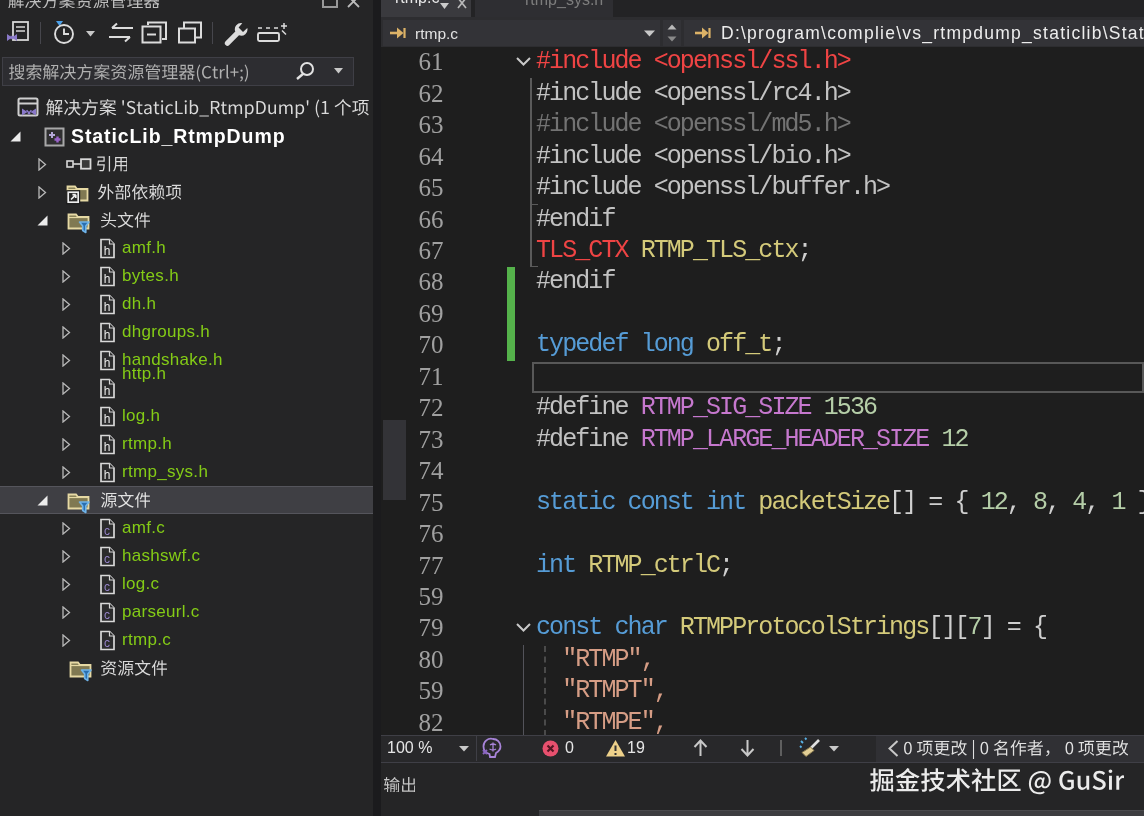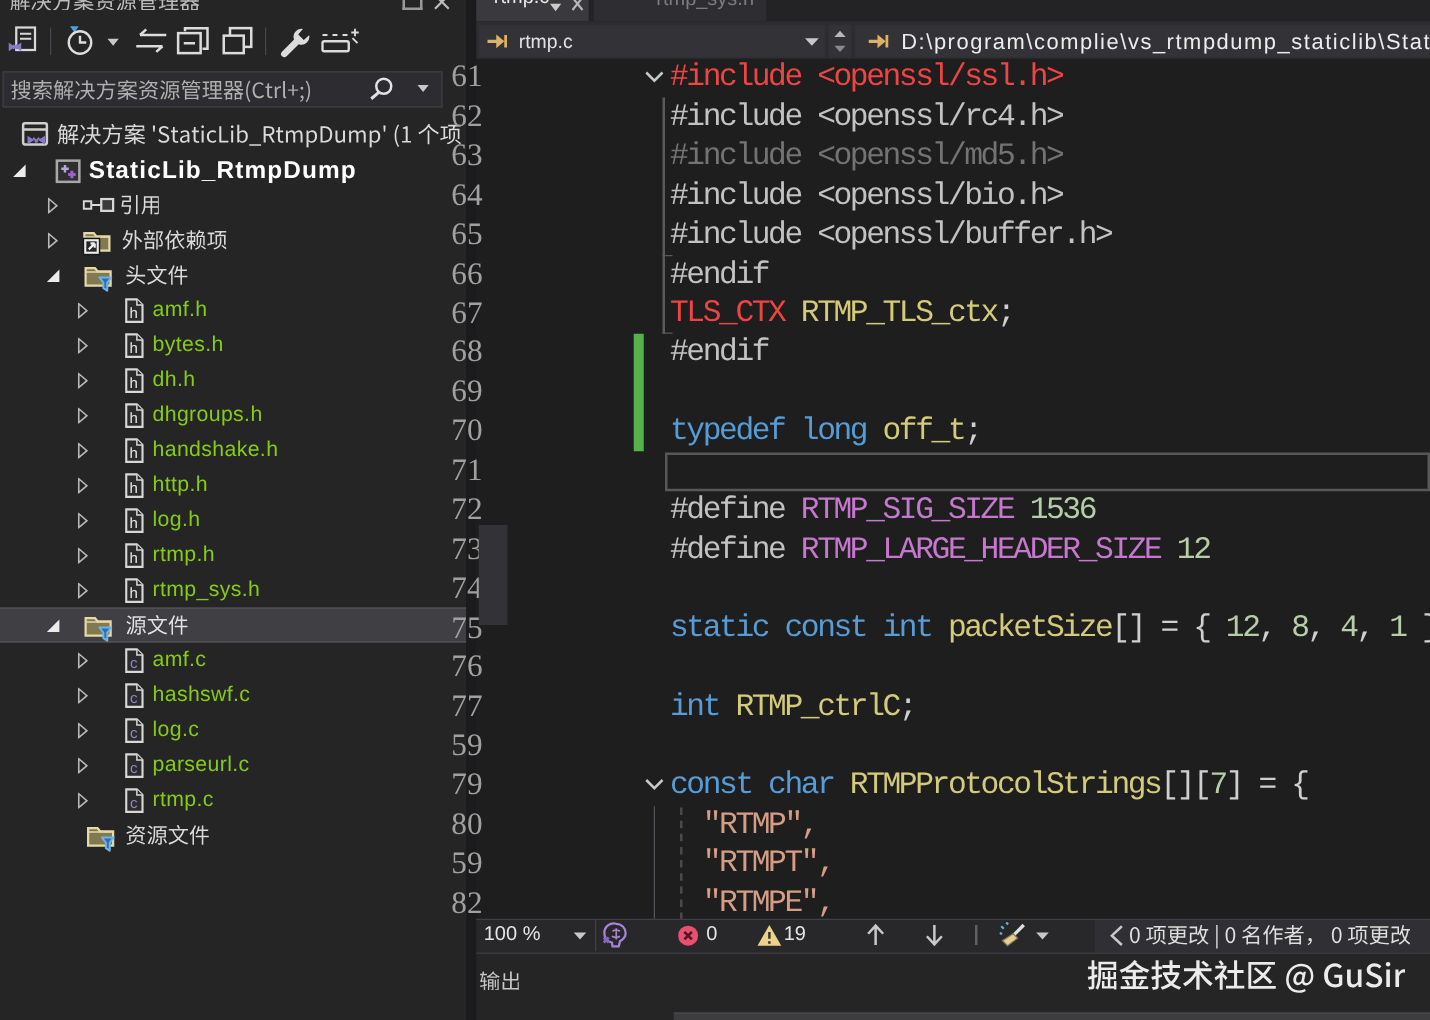--- a/index.html
+++ b/index.html
@@ -1,21 +1,21 @@
 <!DOCTYPE html>
 <html><head><meta charset="utf-8"><style>
 *{margin:0;padding:0}
 html,body{width:1144px;height:816px;overflow:hidden;background:#1e1e1e}
 body{font-family:"Liberation Sans",sans-serif;position:relative}
 .abs{position:absolute}
 .treelat{font-size:17px;letter-spacing:0.3px;color:#84cc16;height:28px;line-height:28px}
 #panel{position:absolute;left:0;top:0;width:373px;height:816px;background:#252526}
 #sep{position:absolute;left:373px;top:0;width:8px;height:816px;background:#1b1b1d}
 #editor{position:absolute;left:381px;top:47px;width:763px;height:688px;background:#1e1e1e}
-.ln{position:absolute;width:88px;left:361px;text-align:left;font-family:"Liberation Serif",serif;font-size:25px;line-height:31.45px;color:#a0a0a0}
+.ln{position:absolute;width:88px;left:387px;text-align:center;font-family:"Liberation Serif",serif;font-size:25px;line-height:31.45px;color:#a0a0a0}
 
 .cl{position:absolute;left:536px;font-family:"Liberation Mono",monospace;font-size:25px;line-height:31.45px;white-space:pre;letter-spacing:0}
 .cl b{display:inline-block;width:13.09px;text-align:center;font-weight:normal;overflow:visible}
 </style></head><body>
 <div id="panel"></div>
 <svg style="position:absolute;left:7.5px;top:-7.4px" width="151.99" height="15.79" viewBox="31.5 -846.4 8940.3 928.9">
     <path transform="scale(1,-1)" d="M139 586H428V528H139ZM138 406H427V349H138ZM137 217H426V158H137ZM583 367H934V301H583ZM191 751H370V691H191ZM510 789H888V726H510ZM511 180H960V113H511ZM714 462H785V-79H714ZM262 558H317V-27H262ZM865 789H932Q932 789 932 779Q932 769 931 761Q928 678 923 626Q918 574 911 546Q904 518 893 506Q883 494 871 488Q858 483 839 481Q824 479 795 480Q766 480 735 482Q734 496 729 514Q725 532 717 544Q747 542 772 541Q797 540 807 540Q818 540 825 542Q832 543 836 549Q843 557 848 581Q853 605 857 653Q861 701 865 779ZM585 460 649 448Q634 378 609 314Q583 250 552 204Q545 209 535 215Q524 221 513 227Q502 232 494 235Q526 278 549 337Q572 397 585 460ZM189 841 257 826Q239 759 213 695Q187 631 155 576Q124 520 88 478Q82 484 72 492Q62 500 51 509Q40 517 32 522Q85 579 126 664Q166 748 189 841ZM109 586H173V320Q173 274 170 221Q167 168 158 114Q150 60 133 10Q117 -41 90 -83Q84 -77 74 -70Q63 -64 53 -57Q42 -51 34 -48Q68 6 84 69Q100 133 104 199Q109 264 109 320ZM407 586H470V5Q470 -18 465 -34Q459 -50 443 -58Q427 -67 403 -69Q379 -71 341 -71Q339 -57 334 -39Q328 -20 321 -7Q347 -8 367 -8Q387 -8 393 -7Q407 -7 407 6ZM653 769H722Q714 701 695 640Q675 580 636 533Q598 485 530 454Q524 466 511 481Q499 496 488 505Q547 531 581 572Q614 612 630 663Q646 713 653 769ZM357 751H372L383 754L429 725Q418 694 403 661Q388 627 371 596Q355 565 339 542Q330 549 315 558Q300 567 288 572Q302 594 315 623Q328 653 339 683Q351 714 357 738ZM1051 764 1109 800Q1139 771 1169 735Q1200 699 1226 664Q1253 629 1269 602L1205 559Q1191 587 1165 623Q1139 659 1110 696Q1080 733 1051 764ZM1038 11Q1063 51 1093 107Q1123 162 1154 223Q1185 284 1212 343L1268 297Q1244 242 1216 184Q1188 126 1159 70Q1130 14 1103 -34ZM1358 682H1861V345H1789V610H1358ZM1306 379H1962V307H1306ZM1663 356Q1696 223 1771 126Q1846 29 1968 -13Q1960 -20 1950 -32Q1941 -44 1932 -56Q1923 -68 1917 -78Q1832 -43 1769 16Q1705 76 1663 158Q1620 240 1595 342ZM1558 838H1637V506Q1637 447 1631 384Q1625 320 1607 257Q1589 194 1552 133Q1516 73 1455 18Q1394 -37 1303 -82Q1298 -74 1288 -62Q1279 -51 1269 -40Q1258 -30 1249 -22Q1339 18 1396 67Q1454 116 1487 171Q1520 226 1536 283Q1551 340 1555 397Q1558 453 1558 506ZM2068 667H2936V594H2068ZM2381 434H2781V361H2381ZM2760 434H2838Q2838 434 2838 427Q2837 420 2837 412Q2837 404 2835 398Q2826 256 2815 168Q2804 80 2790 33Q2776 -14 2756 -34Q2739 -53 2718 -60Q2698 -67 2669 -69Q2643 -71 2597 -70Q2551 -69 2501 -66Q2500 -49 2492 -28Q2485 -8 2474 7Q2528 3 2575 1Q2623 0 2643 0Q2660 0 2671 2Q2682 5 2691 12Q2706 26 2719 71Q2731 116 2741 201Q2752 287 2760 421ZM2342 624H2425Q2421 545 2413 464Q2405 383 2386 305Q2368 227 2333 155Q2299 84 2242 23Q2186 -38 2101 -82Q2093 -68 2077 -51Q2061 -34 2046 -23Q2127 17 2179 73Q2232 129 2264 195Q2295 260 2311 332Q2326 405 2333 479Q2339 553 2342 624ZM2440 818 2512 846Q2533 811 2554 769Q2575 728 2585 698L2509 665Q2500 695 2480 739Q2460 782 2440 818ZM3460 313H3535V-79H3460ZM3080 765H3925V621H3852V701H3151V621H3080ZM3064 596H3940V535H3064ZM3052 230H3949V166H3052ZM3433 197 3488 171Q3444 119 3377 72Q3311 25 3234 -10Q3157 -46 3081 -66Q3076 -57 3068 -46Q3059 -35 3051 -24Q3042 -13 3034 -5Q3110 11 3186 42Q3262 72 3327 113Q3392 153 3433 197ZM3565 198Q3608 153 3674 113Q3741 73 3818 42Q3896 12 3972 -5Q3965 -12 3955 -24Q3946 -35 3938 -47Q3929 -58 3924 -68Q3848 -47 3770 -11Q3692 25 3624 72Q3556 119 3510 173ZM3687 573 3756 552Q3720 484 3661 436Q3601 388 3518 356Q3435 325 3328 307Q3220 288 3089 278Q3085 293 3077 310Q3069 327 3061 339Q3229 348 3354 373Q3478 397 3562 446Q3645 495 3687 573ZM3190 427 3243 475Q3338 461 3433 444Q3527 426 3615 407Q3704 387 3781 367Q3857 346 3917 327L3854 274Q3780 302 3676 329Q3572 357 3448 382Q3324 407 3190 427ZM3431 823 3494 846Q3510 824 3527 796Q3544 768 3554 749L3488 722Q3480 743 3463 772Q3446 800 3431 823ZM3190 427Q3228 462 3271 506Q3313 550 3353 598Q3392 646 3420 689L3487 667Q3458 625 3418 580Q3379 535 3339 495Q3299 456 3265 427ZM4085 752 4123 804Q4159 792 4199 774Q4239 757 4275 738Q4311 719 4334 701L4294 643Q4272 660 4237 681Q4201 701 4161 720Q4122 738 4085 752ZM4049 495Q4104 511 4181 535Q4258 559 4339 585L4351 519Q4278 495 4205 471Q4131 447 4071 426ZM4484 836 4556 826Q4531 761 4488 695Q4445 629 4378 574Q4372 583 4362 591Q4353 600 4343 608Q4333 616 4325 621Q4386 667 4425 725Q4465 784 4484 836ZM4485 747H4864V689H4444ZM4847 747H4860L4872 751L4927 736Q4908 695 4886 653Q4865 610 4846 581L4781 600Q4797 626 4815 664Q4834 702 4847 737ZM4182 372H4830V100H4752V302H4256V93H4182ZM4473 273H4547Q4534 198 4507 140Q4480 81 4429 38Q4377 -5 4293 -34Q4210 -64 4083 -82Q4081 -73 4075 -61Q4069 -50 4063 -39Q4056 -28 4050 -20Q4169 -6 4247 19Q4324 43 4370 79Q4415 115 4439 163Q4462 210 4473 273ZM4516 75 4557 130Q4604 116 4656 98Q4708 80 4760 60Q4812 41 4857 22Q4903 2 4935 -14L4891 -76Q4859 -60 4815 -40Q4770 -20 4719 1Q4668 21 4615 40Q4563 60 4516 75ZM4610 717H4685Q4673 663 4651 614Q4628 565 4592 523Q4556 481 4501 447Q4445 414 4366 390Q4360 402 4349 419Q4337 435 4326 444Q4399 464 4449 493Q4499 521 4531 557Q4563 592 4581 633Q4600 674 4610 717ZM4653 649Q4680 603 4724 564Q4769 526 4826 498Q4884 470 4949 456Q4938 446 4925 429Q4912 411 4904 397Q4837 416 4778 451Q4718 485 4672 531Q4626 578 4597 634ZM5363 791H5951V723H5363ZM5338 791H5411V517Q5411 451 5407 374Q5402 297 5388 218Q5374 138 5347 62Q5321 -13 5276 -76Q5270 -70 5258 -62Q5247 -54 5235 -47Q5223 -40 5214 -36Q5256 24 5281 94Q5306 165 5318 239Q5331 312 5334 384Q5338 455 5338 517ZM5537 407V319H5843V407ZM5537 549V463H5843V549ZM5469 607H5913V261H5469ZM5505 205 5572 186Q5556 150 5534 112Q5513 74 5490 40Q5467 6 5445 -20Q5439 -14 5428 -7Q5417 0 5405 7Q5394 14 5385 19Q5419 55 5451 105Q5483 155 5505 205ZM5788 188 5853 213Q5873 182 5895 147Q5917 112 5936 79Q5955 45 5967 21L5898 -10Q5887 15 5869 49Q5850 83 5829 120Q5808 156 5788 188ZM5650 709 5733 692Q5718 659 5703 625Q5687 592 5673 569L5614 587Q5624 613 5634 648Q5645 683 5650 709ZM5649 290H5721V-2Q5721 -29 5714 -45Q5707 -61 5687 -69Q5667 -76 5633 -78Q5600 -80 5550 -79Q5548 -65 5542 -47Q5536 -29 5529 -15Q5565 -16 5594 -16Q5623 -16 5633 -16Q5649 -15 5649 0ZM5087 777 5131 829Q5158 813 5190 794Q5222 774 5251 755Q5280 736 5299 722L5254 662Q5235 678 5206 698Q5177 718 5146 739Q5114 760 5087 777ZM5038 507 5081 560Q5109 546 5141 528Q5173 509 5202 492Q5232 475 5251 461L5207 400Q5188 415 5159 434Q5130 452 5098 472Q5066 492 5038 507ZM5059 -24Q5081 16 5108 69Q5134 123 5161 183Q5189 243 5211 300L5271 258Q5251 205 5226 148Q5202 91 5176 36Q5150 -19 5126 -66ZM6267 12H6796V-47H6267ZM6101 559H6915V394H6839V500H6174V394H6101ZM6262 438H6792V237H6262V294H6719V380H6262ZM6266 168H6845V-79H6771V109H6266ZM6211 438H6287V-81H6211ZM6440 623 6507 637Q6522 616 6535 589Q6548 562 6553 543L6483 526Q6478 546 6465 573Q6453 600 6440 623ZM6165 759H6484V703H6165ZM6582 758H6940V702H6582ZM6167 844 6240 830Q6218 759 6183 692Q6148 626 6108 580Q6101 586 6089 592Q6077 599 6065 606Q6053 612 6043 616Q6085 658 6116 719Q6148 779 6167 844ZM6590 842 6663 829Q6646 768 6617 712Q6589 655 6554 616Q6548 621 6537 628Q6525 634 6513 641Q6501 647 6492 651Q6526 687 6551 737Q6576 788 6590 842ZM6249 717 6309 736Q6328 708 6347 673Q6367 639 6375 614L6311 592Q6303 617 6285 652Q6268 688 6249 717ZM6675 712 6734 736Q6758 708 6781 674Q6805 641 6816 616L6755 589Q6744 613 6722 648Q6699 683 6675 712ZM7476 540V411H7847V540ZM7476 728V601H7847V728ZM7407 794H7919V346H7407ZM7395 228H7933V160H7395ZM7318 22H7967V-47H7318ZM7046 773H7358V702H7046ZM7056 483H7343V413H7056ZM7035 100Q7076 112 7127 127Q7179 143 7237 162Q7294 182 7352 201L7365 128Q7284 101 7202 73Q7120 46 7054 24ZM7170 745H7242V125L7170 111ZM7629 763H7694V378H7700V-9H7623V378H7629ZM8196 730V589H8366V730ZM8128 795H8437V524H8128ZM8622 730V589H8802V730ZM8553 795H8875V524H8553ZM8052 420H8949V353H8052ZM8162 15H8405V-51H8162ZM8586 15H8839V-51H8586ZM8624 404Q8659 361 8715 322Q8770 283 8837 254Q8904 225 8972 208Q8964 201 8954 190Q8945 179 8937 168Q8929 157 8924 148Q8854 168 8786 203Q8718 238 8660 283Q8601 327 8561 378ZM8128 229H8437V-74H8365V163H8198V-80H8128ZM8555 229H8875V-74H8802V163H8624V-80H8555ZM8435 532 8511 518Q8475 445 8416 375Q8357 305 8272 245Q8186 185 8072 141Q8068 150 8061 160Q8054 171 8046 181Q8038 191 8030 198Q8139 238 8219 292Q8300 347 8354 409Q8408 471 8435 532ZM8614 484 8653 524Q8691 511 8733 490Q8776 468 8801 449L8760 405Q8737 425 8694 447Q8652 470 8614 484Z" fill="#bdbdbd"></path>
   </svg>
 <div class="abs" style="left:322px;top:0;width:12px;height:6px;border-left:2px solid #999;border-right:2px solid #999;border-bottom:2px solid #999"></div>
 <svg class="abs" style="left:347px;top:0" width="14" height="8">
@@ -164,21 +164,21 @@
   </svg>
 <div class="abs treelat" style="left:122px;top:346px">handshake.h</div>
 <svg class="abs" style="left:62px;top:381.5px" width="9" height="13">
     <path d="M1 1 L7.5 6.5 L1 12 Z" fill="none" stroke="#b8b8b8" stroke-width="1.3"></path>
   </svg>
 <svg class="abs" style="left:99px;top:377.5px" width="17" height="21">
     <path d="M2 1.5 H10.5 L15 6 V19.5 H2 Z" fill="#2b2b2c" stroke="#d8d8d8" stroke-width="1.7"></path>
     <path d="M10.5 1.5 L10.5 6 L15 6" fill="#252526" stroke="#d8d8d8" stroke-width="1.2"></path>
     <text x="8" y="16.5" font-family="Liberation Sans" font-size="12" fill="#e8e8e8" text-anchor="middle">h</text>
   </svg>
-<div class="abs treelat" style="left:122px;top:374px">http.h</div>
+<div class="abs treelat" style="left:122px;top:360px">http.h</div>
 <svg class="abs" style="left:62px;top:409.5px" width="9" height="13">
     <path d="M1 1 L7.5 6.5 L1 12 Z" fill="none" stroke="#b8b8b8" stroke-width="1.3"></path>
   </svg>
 <svg class="abs" style="left:99px;top:405.5px" width="17" height="21">
     <path d="M2 1.5 H10.5 L15 6 V19.5 H2 Z" fill="#2b2b2c" stroke="#d8d8d8" stroke-width="1.7"></path>
     <path d="M10.5 1.5 L10.5 6 L15 6" fill="#252526" stroke="#d8d8d8" stroke-width="1.2"></path>
     <text x="8" y="16.5" font-family="Liberation Sans" font-size="12" fill="#e8e8e8" text-anchor="middle">h</text>
   </svg>
 <div class="abs treelat" style="left:122px;top:402px">log.h</div>
 <svg class="abs" style="left:62px;top:437.5px" width="9" height="13">

